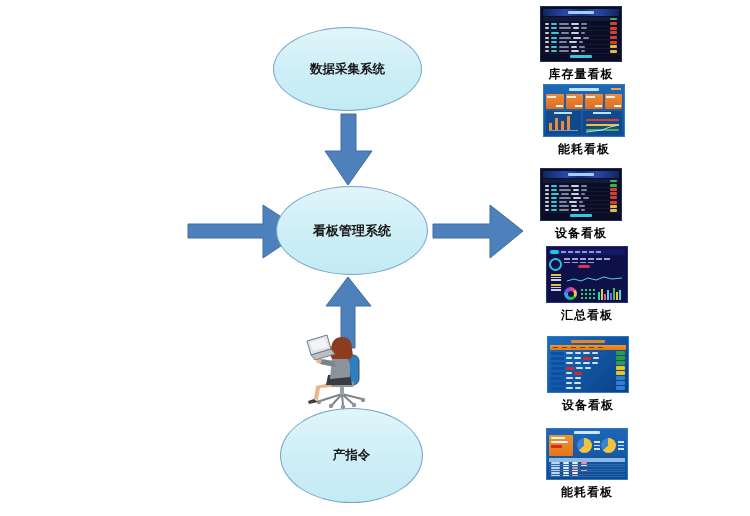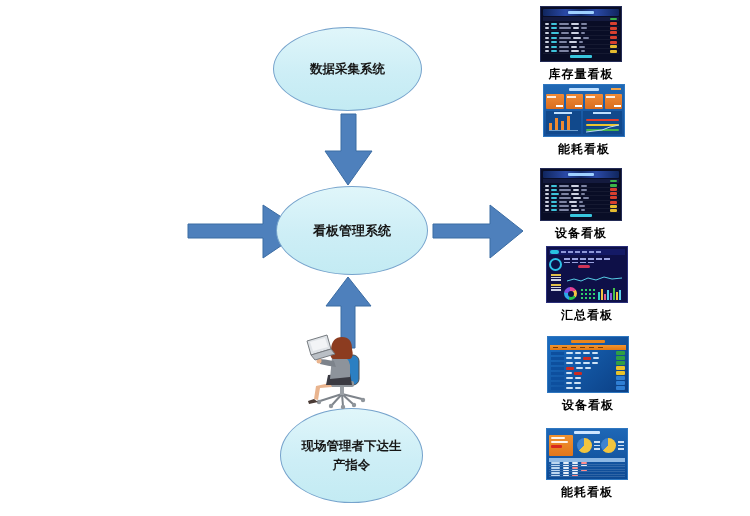--- a/index.html
+++ b/index.html
@@ -151,21 +151,20 @@
   <div class="node node-top">
     <span>数据采集系统</span>
   </div>
 
 
   <div class="node node-center">
     <span>看板管理系统</span>
   </div>
 
   <div class="node node-bottom">
-    <span>现场管理者下达生</span>
     <span>产指令</span>
   </div>
 
   <svg class="person" viewBox="0 0 66 78">
 
     <g stroke="#7e848b" stroke-width="2" fill="none">
       <line x1="36" y1="63" x2="14" y2="70"></line>
         <line x1="36" y1="63" x2="26" y2="74"></line>
       <line x1="36" y1="63" x2="37" y2="75"></line>
         <line x1="36" y1="63" x2="47" y2="73"></line>

